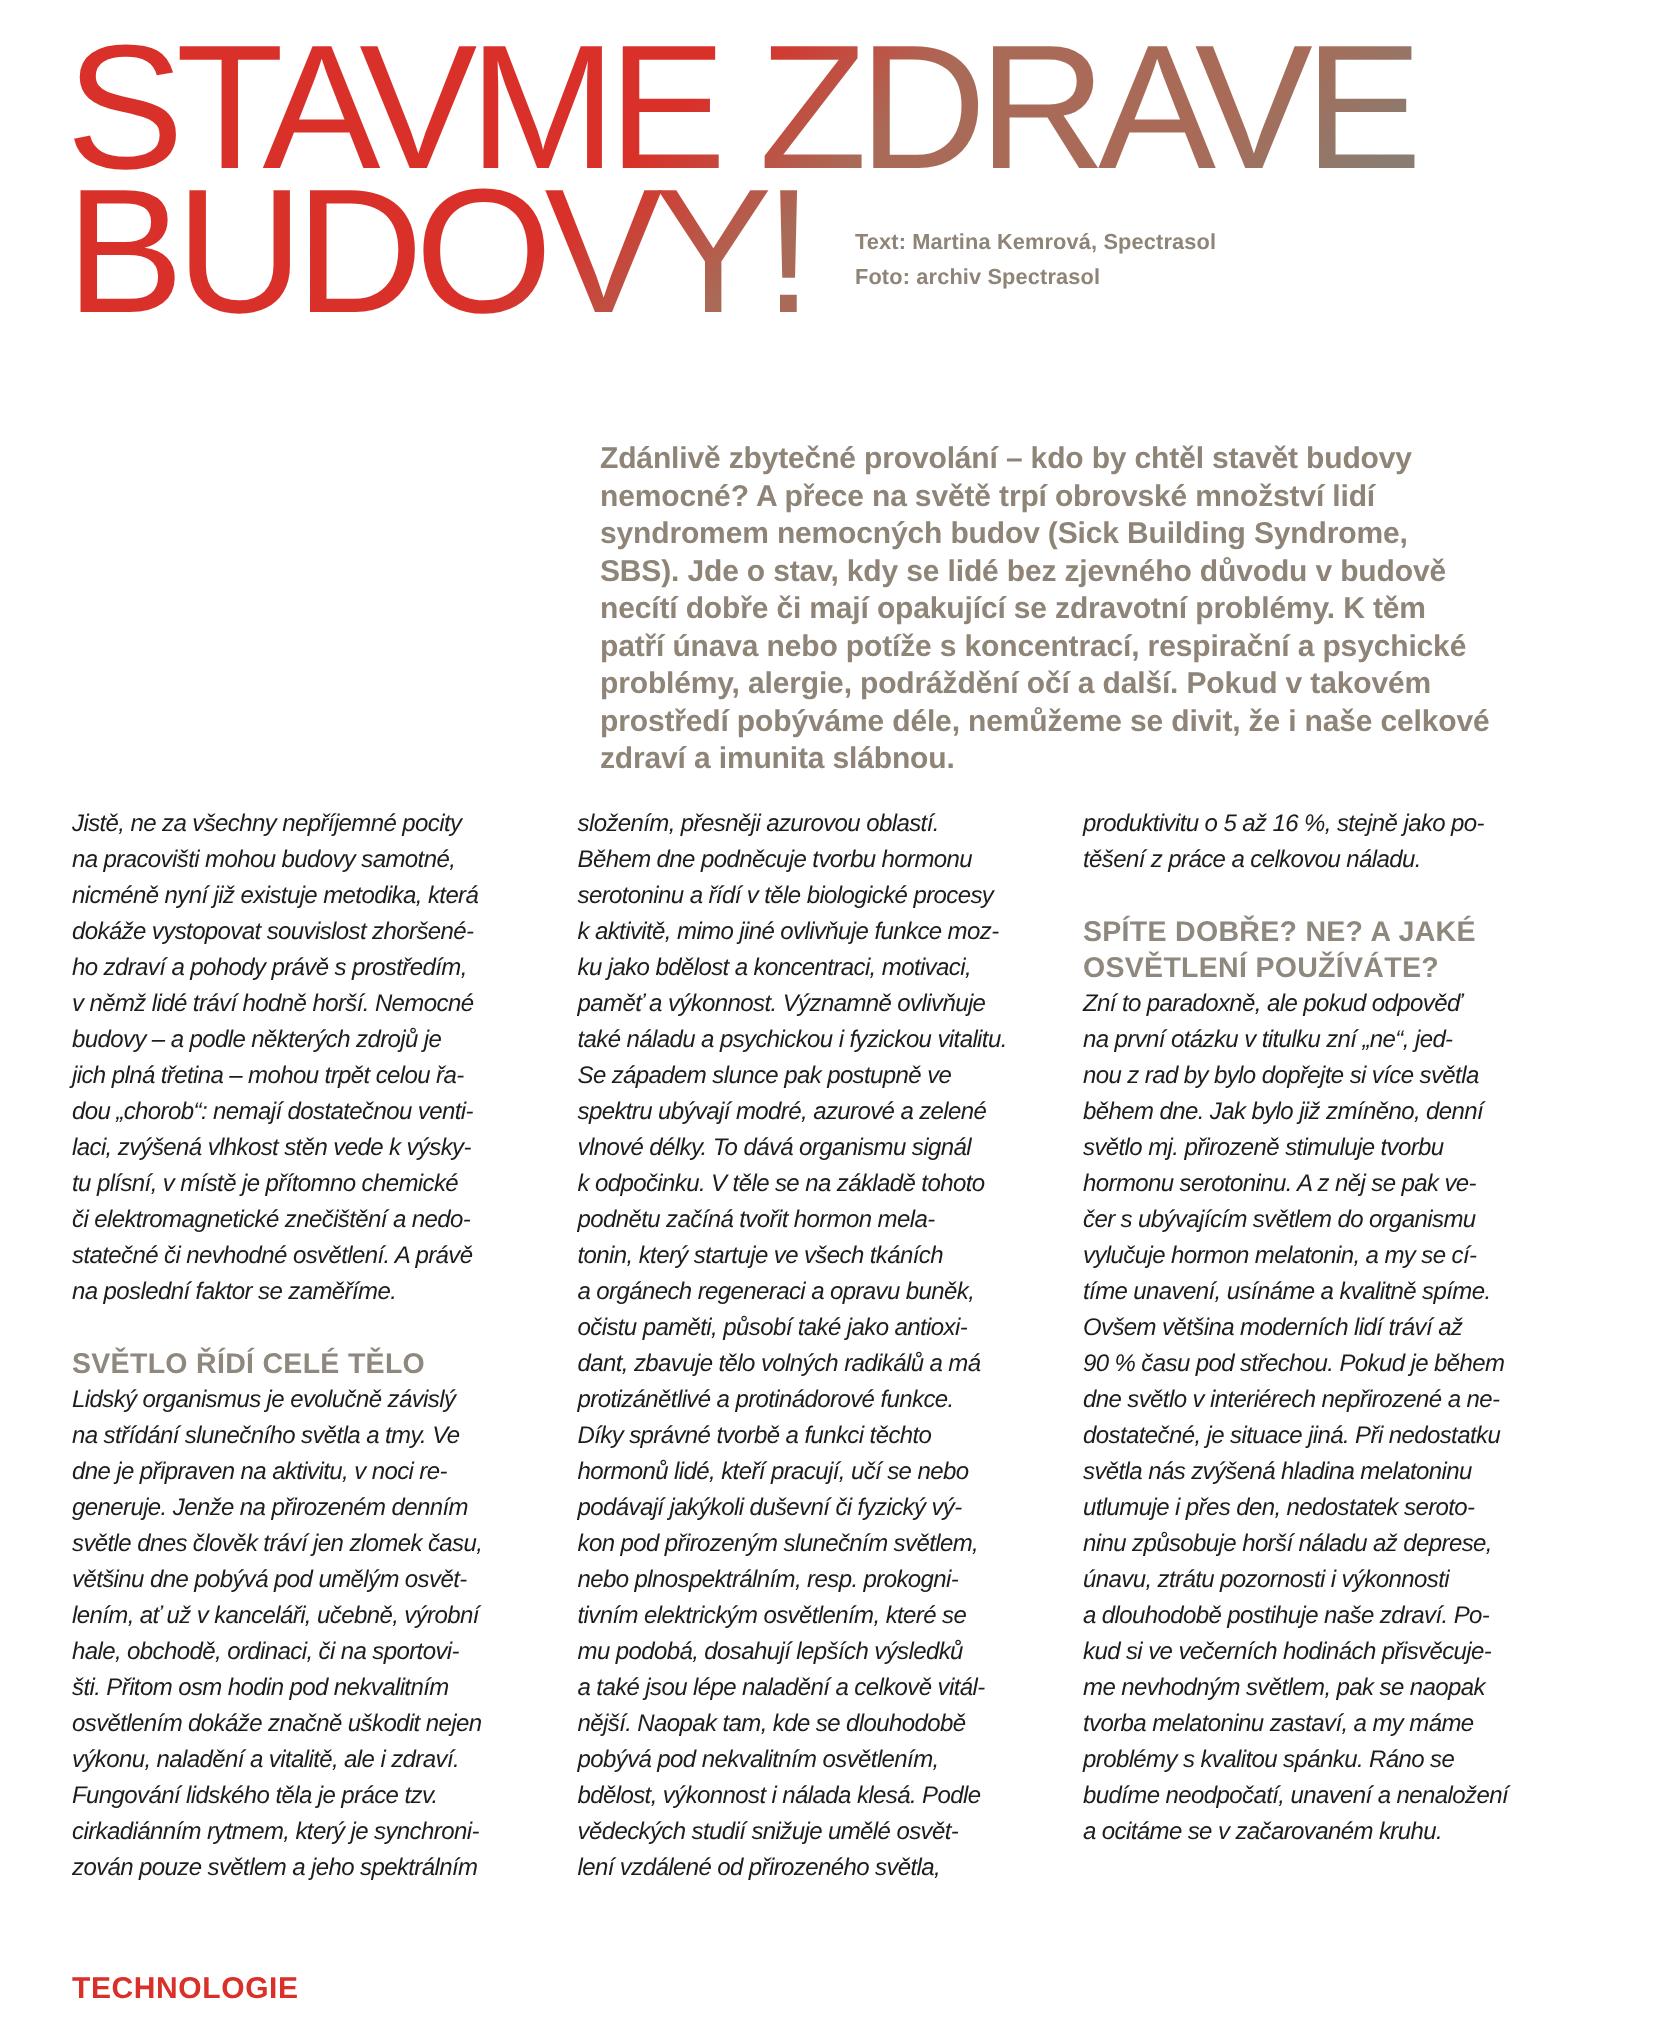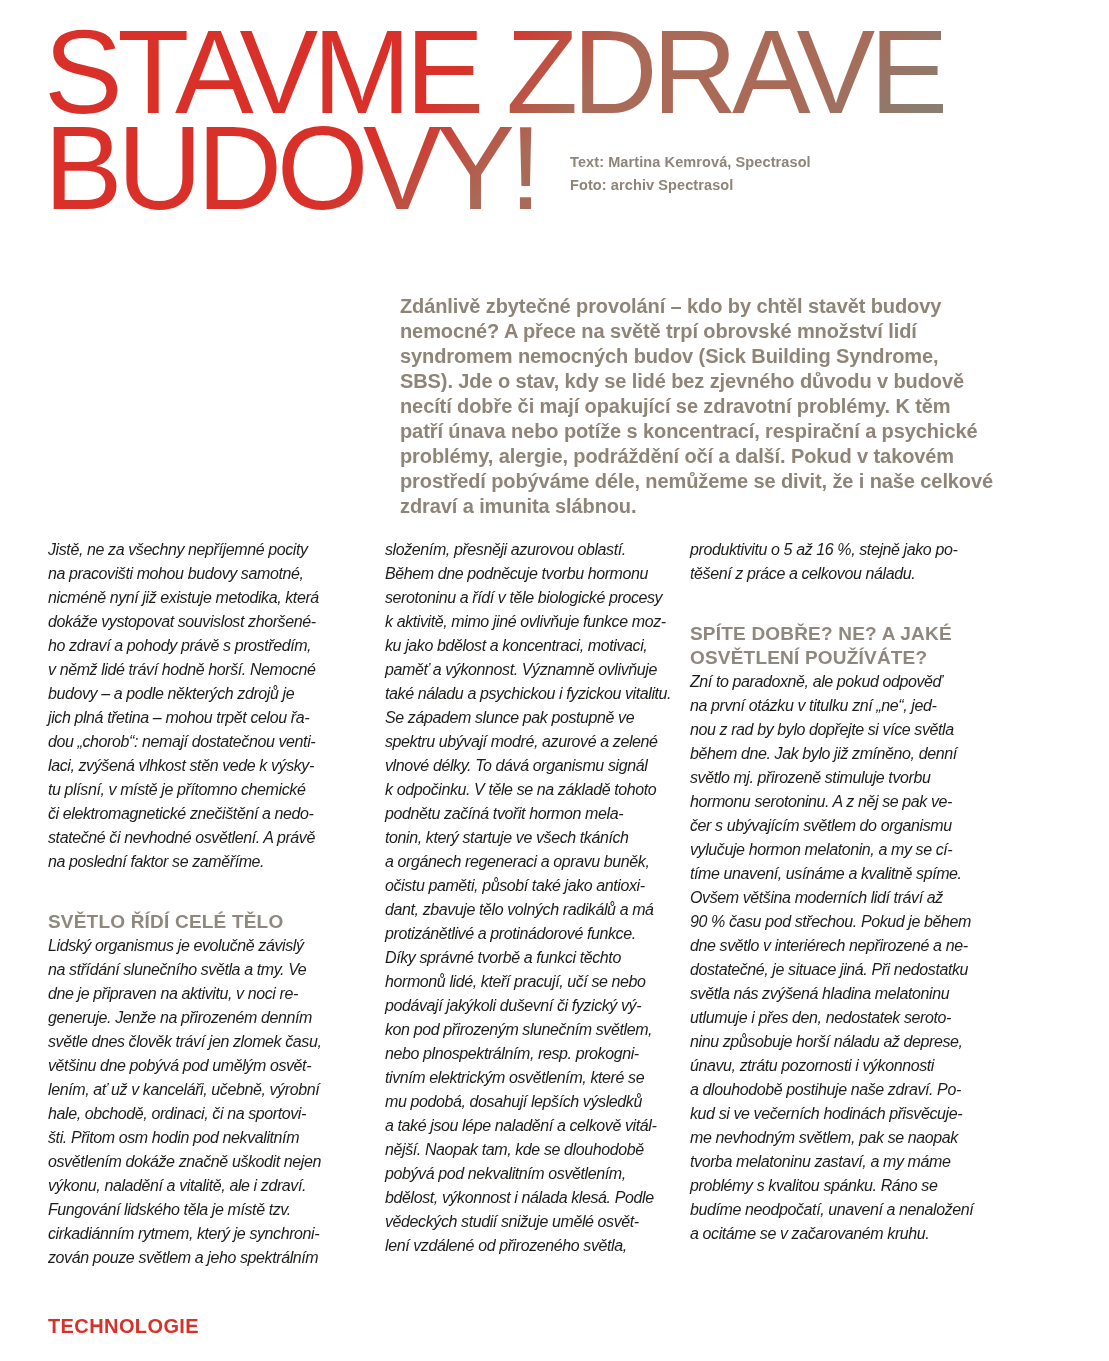--- a/index.html
+++ b/index.html
@@ -53,29 +53,29 @@
     font-size:20px;line-height:25px;
     font-weight:bold;
     color:var(--taupe);
     letter-spacing:-0.1px;
   }
 
   
   .col{position:absolute;top:538px;width:334px;}
   .col-1{left:48px;}
   .col-2{left:385px;}
-  .col-3{left:690px;}
+  .col-3{left:722px;}
   .col-para{
     font-size:16px;line-height:24px;
     color:var(--body);
     letter-spacing:-0.4px;
     font-style:italic;
   }
   .col-heading{
-    margin-top:36px;
+    margin-top:24px;
     font-size:19px;line-height:24px;
     font-weight:bold;
     color:var(--heading);
     letter-spacing:0.2px;
   }
   .line{white-space:pre;}
 
   
   .footer{
     position:absolute;left:48px;top:1314px;
@@ -137,21 +137,21 @@
         <div class="line">na střídání slunečního světla a tmy. Ve</div>
         <div class="line">dne je připraven na aktivitu, v noci re-</div>
         <div class="line">generuje. Jenže na přirozeném denním</div>
         <div class="line">světle dnes člověk tráví jen zlomek času,</div>
         <div class="line">většinu dne pobývá pod umělým osvět-</div>
         <div class="line">lením, ať už v kanceláři, učebně, výrobní</div>
         <div class="line">hale, obchodě, ordinaci, či na sportovi-</div>
         <div class="line">šti. Přitom osm hodin pod nekvalitním</div>
         <div class="line">osvětlením dokáže značně uškodit nejen</div>
         <div class="line">výkonu, naladění a vitalitě, ale i zdraví.</div>
-        <div class="line">Fungování lidského těla je místě tzv.</div>
+        <div class="line">Fungování lidského těla je práce tzv.</div>
         <div class="line">cirkadiánním rytmem, který je synchroni-</div>
         <div class="line">zován pouze světlem a jeho spektrálním</div>
       </div>
     </div>
   <div class="col col-2">
       <div class="col-para">
         <div class="line">složením, přesněji azurovou oblastí.</div>
         <div class="line">Během dne podněcuje tvorbu hormonu</div>
         <div class="line">serotoninu a řídí v těle biologické procesy</div>
         <div class="line">k aktivitě, mimo jiné ovlivňuje funkce moz-</div>

